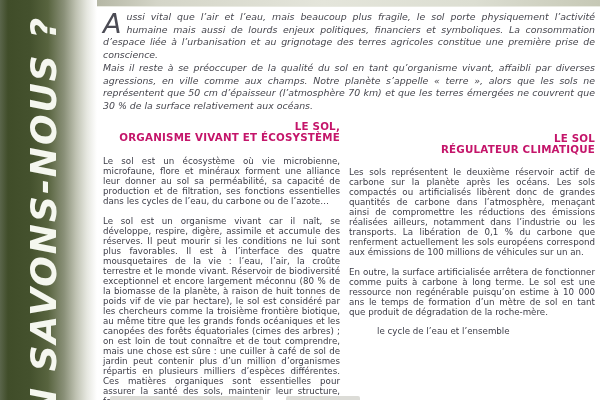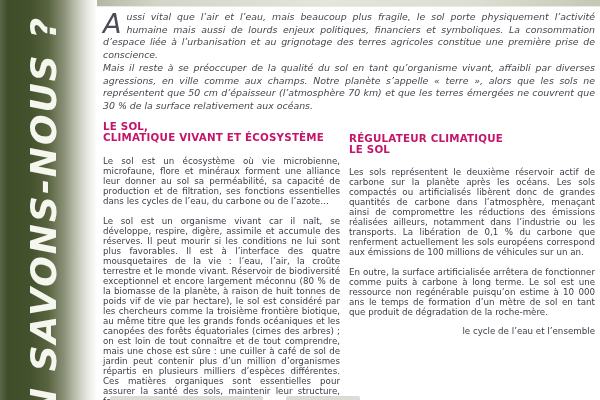--- a/index.html
+++ b/index.html
@@ -44,28 +44,28 @@
   }
   
   .columns{display:flex;margin-top:8px;}
   .col-left{width:237px;margin-right:9px;}
   .col-right{width:246px;}
   .col p{
     margin:0 0 9.5px;text-align:justify;
     font-size:8.7px;line-height:10px;color:#3c3c47;
   }
   .sec-head{
-    text-align:left;font-weight:bold;
+    text-align:right;font-weight:bold;
     font-size:10.3px;line-height:11.8px;
     color:#c4156a;letter-spacing:0.2px;
     margin:0 0 12px;
   }
   .col-right .sec-head{margin:12px 0 11px;}
   .last-line{
-    display:block;text-align:right;padding-left:28px;
+    display:block;text-align:left;padding-left:28px;
   }
   
   .photo-edge{
     position:absolute;height:5px;top:396px;
     background:#dcdcd7;border-radius:2px 2px 0 0;
   }
   .photo-edge.pe1{left:110px;width:153px;}
   .photo-edge.pe2{left:286px;width:74px;}
 </style>
 </head>
@@ -84,30 +84,30 @@
     <div class="intro">
       <p><span class="dropcap">A</span><span>ussi vital que l’air et l’eau, mais beaucoup plus fragile, le sol porte physiquement l’activité humaine mais aussi de lourds enjeux politiques, financiers et symboliques. La consommation d’espace liée à l’urbanisation et au grignotage des terres agricoles constitue une première prise de conscience.</span></p>
       <p>Mais il reste à se préoccuper de la qualité du sol en tant qu’organisme vivant, affaibli par diverses agressions, en ville comme aux champs. Notre planète s’appelle « terre », alors que les sols ne représentent que 50 cm d’épaisseur (l’atmosphère 70 km) et que les terres émergées ne couvrent que 30 % de la surface relativement aux océans.</p>
     </div>
 
     <div class="columns">
 
       <div class="col col-left">
         <div class="sec-head">
           <div>LE SOL,</div>
-          <div>CLIMATIQUE VIVANT ET ÉCOSYSTÈME</div>
+          <div>ORGANISME VIVANT ET ÉCOSYSTÈME</div>
         </div>
         <p>Le sol est un écosystème où vie microbienne, microfaune, flore et minéraux forment une alliance leur donner au sol sa perméabilité, sa capacité de production et de filtration, ses fonctions essentielles dans les cycles de l’eau, du carbone ou de l’azote…</p>
         <p>Le sol est un organisme vivant car il naît, se développe, respire, digère, assimile et accumule des réserves. Il peut mourir si les conditions ne lui sont plus favorables. Il est à l’interface des quatre mousquetaires de la vie : l’eau, l’air, la croûte terrestre et le monde vivant. Réservoir de biodiversité exceptionnel et encore largement méconnu (80 % de la biomasse de la planète, à raison de huit tonnes de poids vif de vie par hectare), le sol est considéré par les chercheurs comme la troisième frontière biotique, au même titre que les grands fonds océaniques et les canopées des forêts équatoriales (cimes des arbres) ; on est loin de tout connaître et de tout comprendre, mais une chose est sûre : une cuiller à café de sol de jardin peut contenir plus d’un million d’organismes répartis en plusieurs milliers d’espèces différentes. Ces matières organiques sont essentielles pour assurer la santé des sols, maintenir leur structure, four-</p>
       </div>
 
       <div class="col col-right">
         <div class="sec-head">
+          <div>LE SOL</div>
           <div>RÉGULATEUR CLIMATIQUE</div>
-          <div>LE SOL</div>
         </div>
         <p>Les sols représentent le deuxième réservoir actif de carbone sur la planète après les océans. Les sols compactés ou artificialisés libèrent donc de grandes quantités de carbone dans l’atmosphère, menaçant ainsi de compromettre les réductions des émissions réalisées ailleurs, notamment dans l’industrie ou les transports. La libération de 0,1 % du carbone que renferment actuellement les sols européens correspond aux émissions de 100 millions de véhicules sur un an.</p>
         <p>En outre, la surface artificialisée arrêtera de fonctionner comme puits à carbone à long terme. Le sol est une ressource non regénérable puisqu’on estime à 10 000 ans le temps de formation d’un mètre de sol en tant que produit de dégradation de la roche-mère.</p>
         <p><span class="last-line">le cycle de l’eau et l’ensemble</span></p>
       </div>
 
     </div>
   </div>
 
   <div class="photo-edge pe1"></div>

